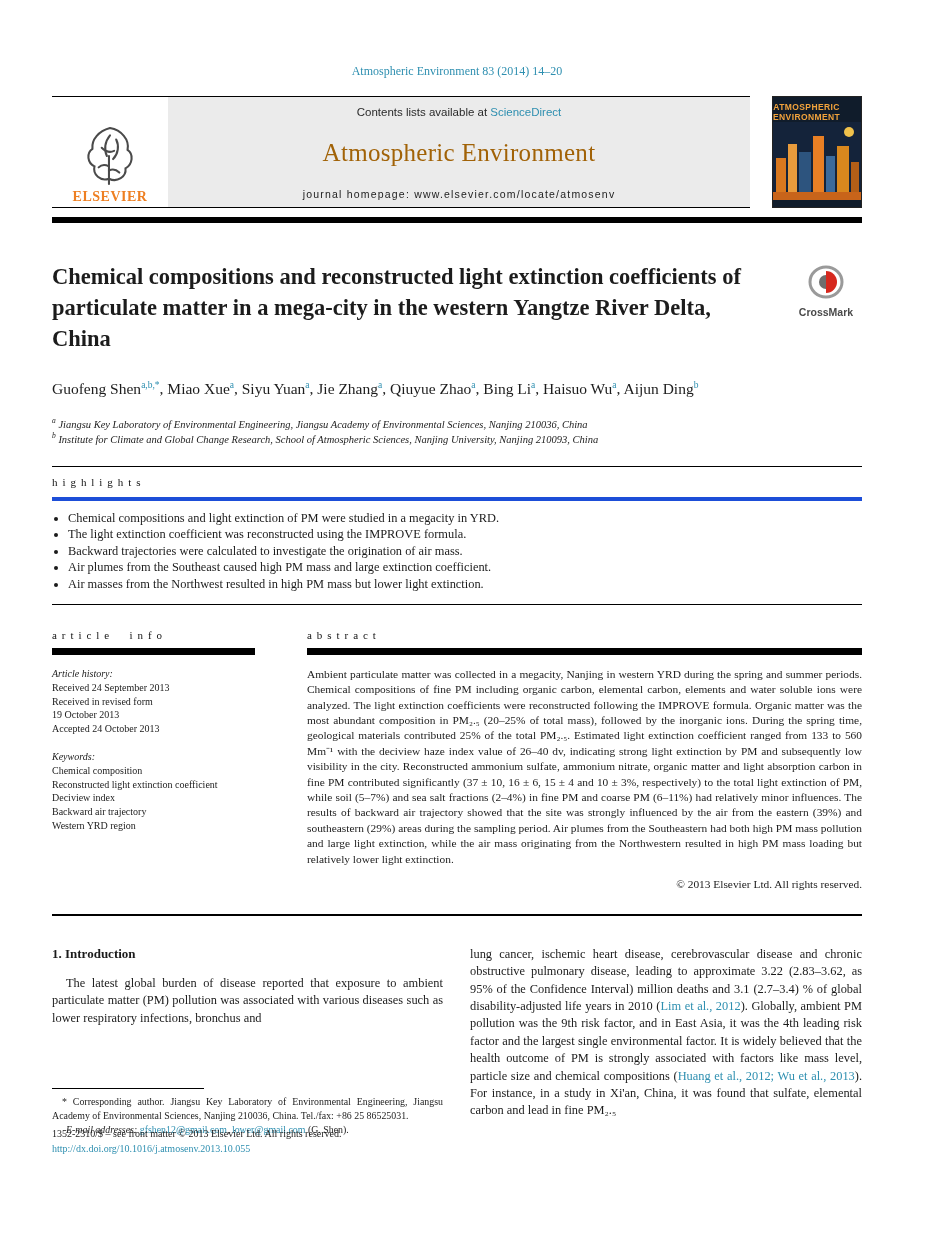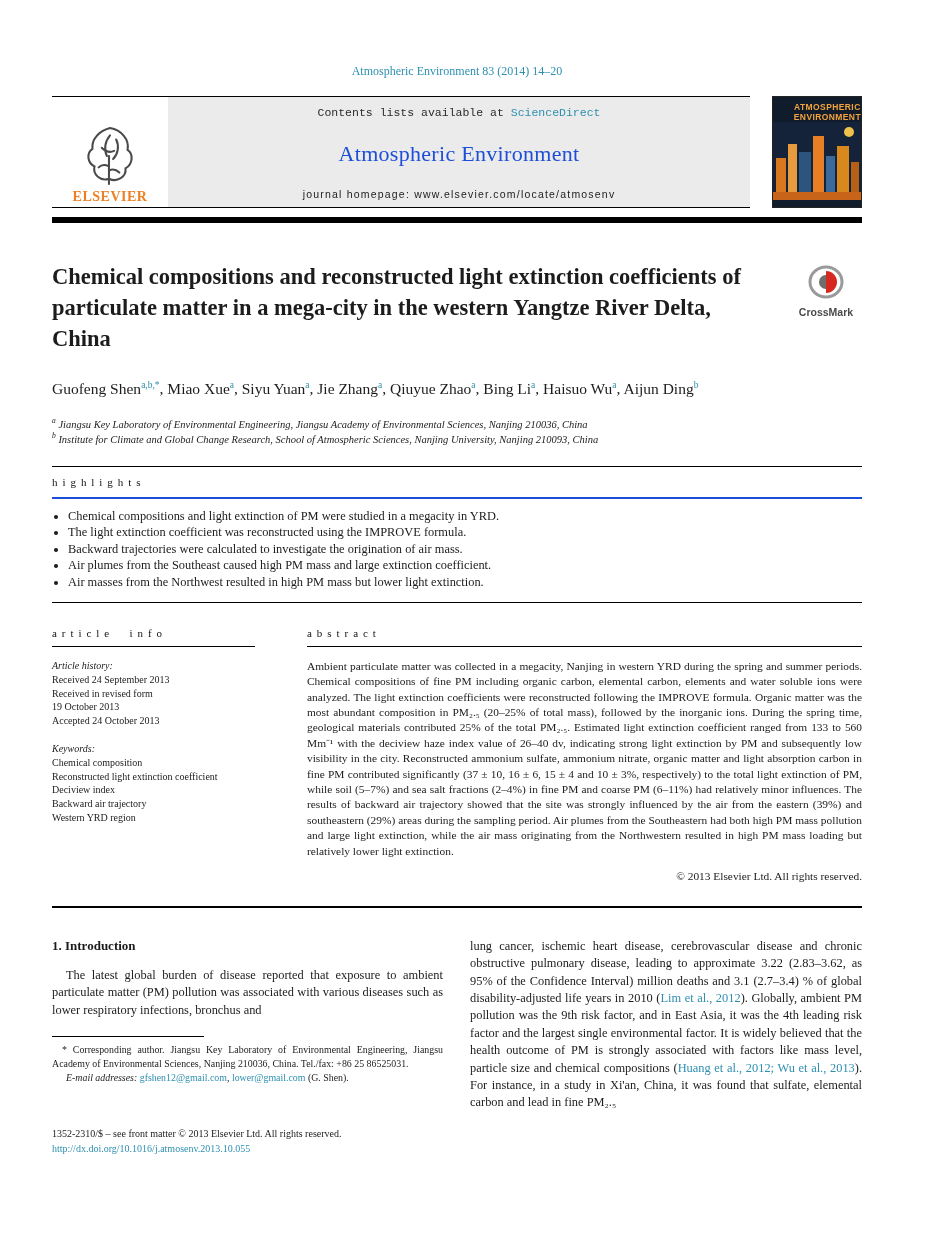--- a/index.html
+++ b/index.html
@@ -10,68 +10,68 @@
 
   .journal-ref { text-align:center; font-size:12px; color:#2e8fb0; margin-bottom:17px; }
 
   
   .masthead { display:flex; align-items:flex-start; }
   .mast-left { display:flex; width:698px; height:112px; border-top:1px solid #000; border-bottom:1px solid #000; }
   .logo-cell { width:116px; display:flex; flex-direction:column; align-items:center; justify-content:flex-end; padding:4px 0 2px; background:#fff; }
   .logo-cell svg { display:block; }
   .elsevier-word { font-family:"Liberation Serif", serif; font-weight:bold; font-size:14px; color:#ee7f22; letter-spacing:.5px; margin-top:2px; }
   .gray-box { flex:1; background:#ebebeb; display:flex; flex-direction:column; justify-content:space-between; text-align:center; padding:9px 6px 7px; }
-  .contents-line { font-family:Liberation Mono, monospace; font-size:11.5px; color:#2a2a2a; }
+  .contents-line { font-family:Liberation Sans, sans-serif; font-size:11.5px; color:#2a2a2a; }
   .contents-line .sd { color:#2e8fb0; }
-  .mast-title { font-size:22px; color:#1d4ed8; letter-spacing:.3px; }
+  .mast-title { font-size:25px; color:#a16207; letter-spacing:.3px; }
   .homepage-line { font-family:"Liberation Sans", sans-serif; font-size:10.5px; letter-spacing:1.2px; color:#222; }
-  .cover { margin-left:auto; width:90px; height:112px; background:#101c2b; border:1px solid #222; display:flex; flex-direction:column; align-items:flex-end; }
+  .cover { margin-left:auto; width:90px; height:112px; background:#101c2b; border:1px solid #222; display:flex; flex-direction:column; align-items:flex-start; }
   .cover-title { font-family:"Liberation Sans", sans-serif; font-weight:bold; font-size:8.5px; line-height:1.2; color:#f2a33c; text-align:center; padding-top:5px; letter-spacing:.4px; }
   .cover svg { display:block; margin-top:auto; }
 
   .thick-bar { height:6px; background:#000; margin-top:9px; }
 
   
   .title-row { display:flex; margin-top:38px; }
   .title { width:712px; font-size:22.5px; line-height:1.38; color:#1c1c1c; }
   .crossmark { margin-left:auto; width:72px; display:flex; flex-direction:column; align-items:center; padding-top:4px; cursor:pointer; }
   .crossmark-label { font-family:"Liberation Sans", sans-serif; font-size:10.5px; font-weight:bold; color:#4a4a4a; margin-top:3px; }
 
   .authors { margin-top:24px; width:660px; font-size:15.5px; line-height:1.45; color:#1c1c1c; }
   .authors sup { font-size:9.5px; color:#2e8fb0; }
   .affils { margin-top:15px; font-size:10.5px; line-height:1.45; color:#222; }
   .affils .aff-text { font-style:italic; }
   .affils sup { font-size:7.5px; font-style:italic; }
   .spaced-head { font-size:11px; letter-spacing:.45em; word-spacing:.7em; color:#111; padding:9px 0; }
-  .hl-rules { border-top:1px solid #000; border-bottom:2px solid #1d4ed8; margin-top:19px; }
+  .hl-rules { border-top:1px solid #000; border-bottom:4px solid #1d4ed8; margin-top:19px; }
   .hl-list { padding:9px 0 10px 16px; }
   .hl-list li { font-size:12.4px; line-height:1.32; color:#1b1b1b; }
   .hl-bottom { border:none; border-top:1px solid #000; margin-top:2px; }
 
   
   .info-abs { display:grid; grid-template-columns:203px 1fr; column-gap:52px; margin-top:16px; }
-  .col-head { border-bottom:1px solid #000000; }
+  .col-head { border-bottom:7px solid #000000; }
   .col-head .spaced-head { padding:8px 0 7px; }
   .info-body { margin-top:12px; font-size:10px; line-height:1.38; }
   .ital { font-style:italic; }
   .kw-label { margin-top:14px; }
   .abs-body { margin-top:12px; font-size:11.4px; line-height:1.35; text-align:justify; color:#1b1b1b; }
   .abs-copy { margin-top:11px; text-align:right; font-size:11.4px; }
 
   .end-rule { border:none; border-top:2px solid #000; margin-top:24px; }
 
   
   .intro { display:grid; grid-template-columns:391px 392px; column-gap:27px; margin-top:30px; }
   .sec-head { font-size:13px; font-weight:bold; margin-bottom:13px; }
   .body-para { font-size:12.4px; line-height:1.4; text-align:justify; }
   .indent { text-indent:14px; }
   .cite { color:#2e8fb0; cursor:pointer; }
 
   
-  .footnote { position:absolute; left:52px; top:1036px; width:391px; font-size:9.9px; line-height:1.4; color:#1c1c1c; }
+  .footnote { position:absolute; left:52px; top:1088px; width:391px; font-size:9.9px; line-height:1.4; color:#1c1c1c; }
   .fn-rule { width:152px; border:none; border-top:1px solid #000; margin-bottom:6px; }
   .fn-p1 { text-indent:10px; text-align:justify; }
   .fn-p2 { text-indent:14px; }
   .link { color:#2e8fb0; cursor:pointer; }
   .bottom-lines { position:absolute; left:52px; top:1126px; font-size:10px; line-height:1.5; }
 </style>
 </head>
 <body>
 
 <div class="page">

